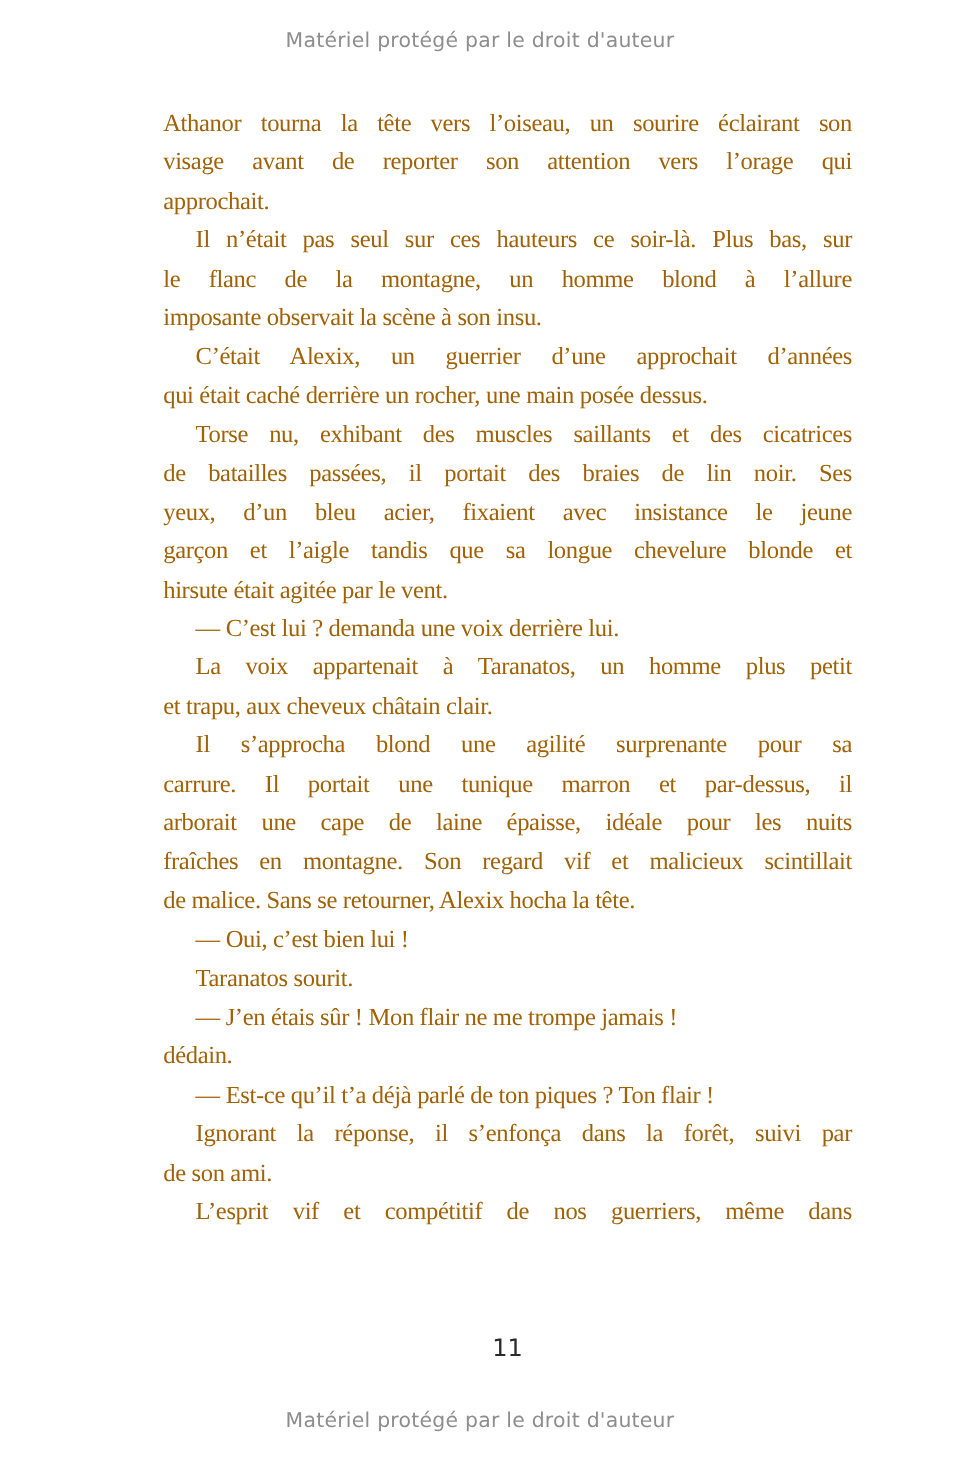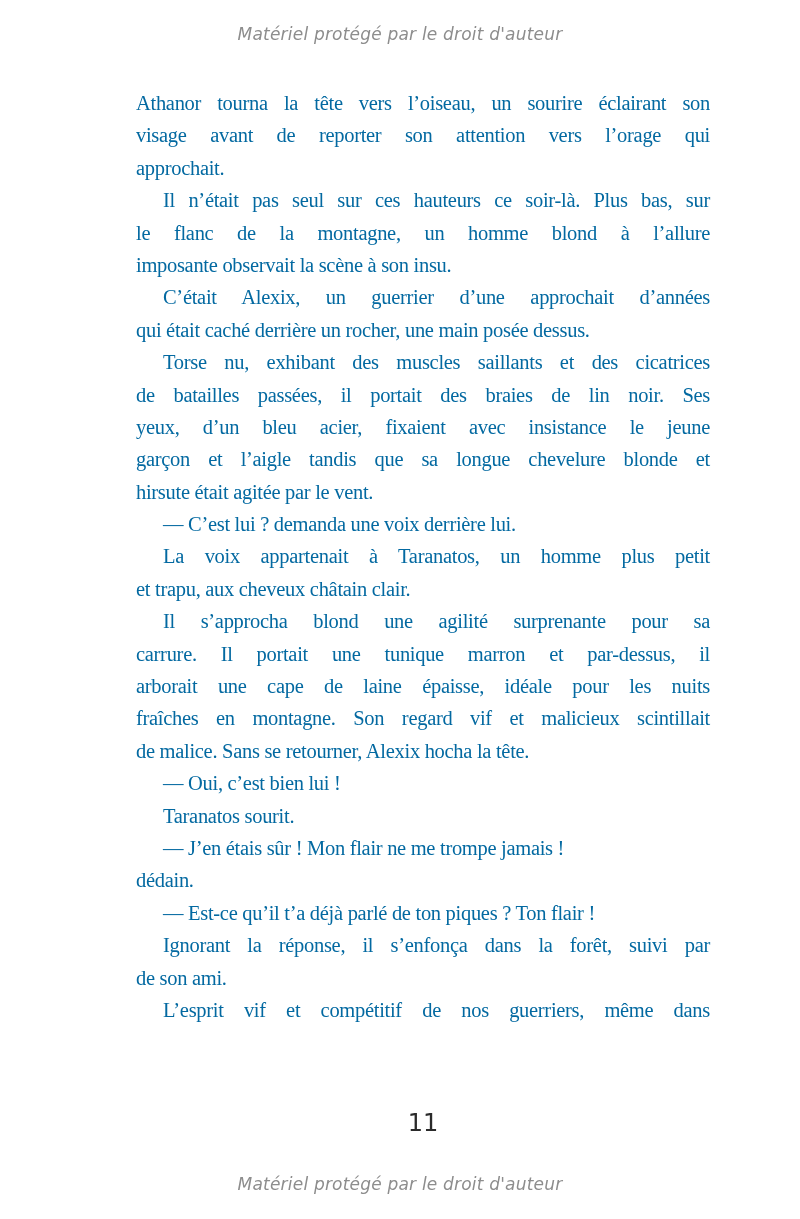--- a/index.html
+++ b/index.html
@@ -16,53 +16,52 @@
   .copyright {
     position: absolute;
     left: 0;
     width: 100%;
     text-align: center;
     font-family: "DejaVu Sans", sans-serif;
     font-size: 17px;
     line-height: 20px;
     color: #8d8d8d;
     letter-spacing: 0.2px;
-    font-style: italic;
   }
   .copyright.top { top: 24px; }
   .copyright.bottom { top: 1174px; }
 
   .body-text {
     position: absolute;
     top: 87px;
     left: 136px;
     width: 574px;
     font-family: "Liberation Serif", serif;
     font-size: 20.5px;
     line-height: 32.4px;
     letter-spacing: -0.3px;
-    color: #0369a1;
+    color: #a16207;
   }
 
   .line {
     height: 32.4px;
     text-align: justify;
     text-align-last: justify;
   }
   .line.last { text-align-last: left; }
   .line.indent { padding-left: 27px; }
 
   .page-number {
     position: absolute;
     top: 1111px;
     left: 136px;
     width: 574px;
     text-align: center;
     font-family: "DejaVu Sans", sans-serif;
-    font-size: 24px;
+    font-size: 20px;
     line-height: 24px;
     color: #2a2a2a;
   }
 </style>
 </head>
 <body>
 
 <div class="page">
 
   <div class="copyright top">Matériel protégé par le droit d'auteur</div>

